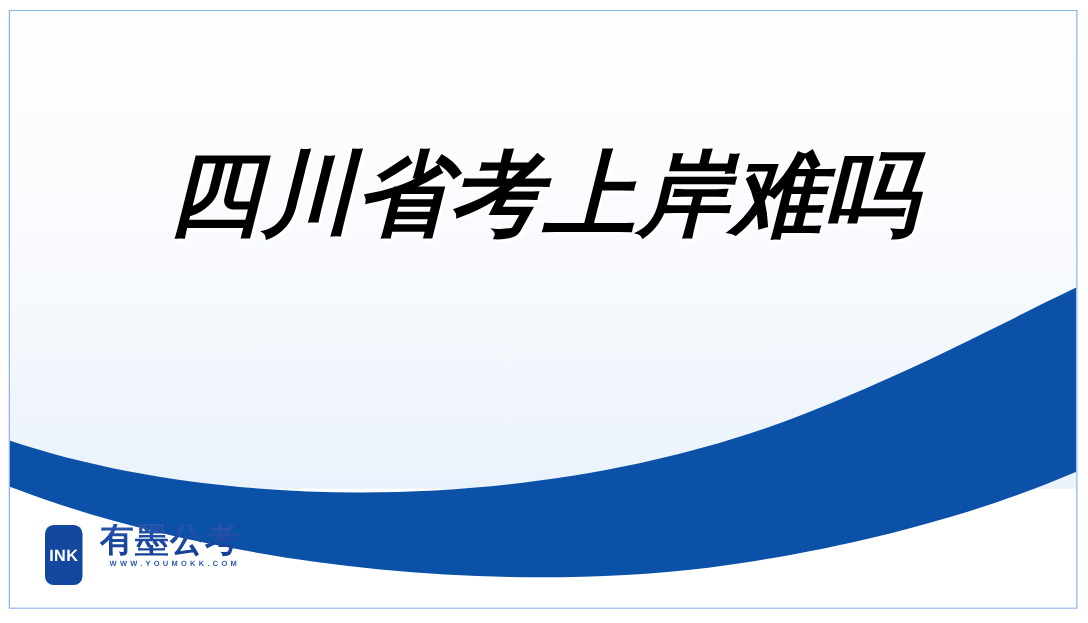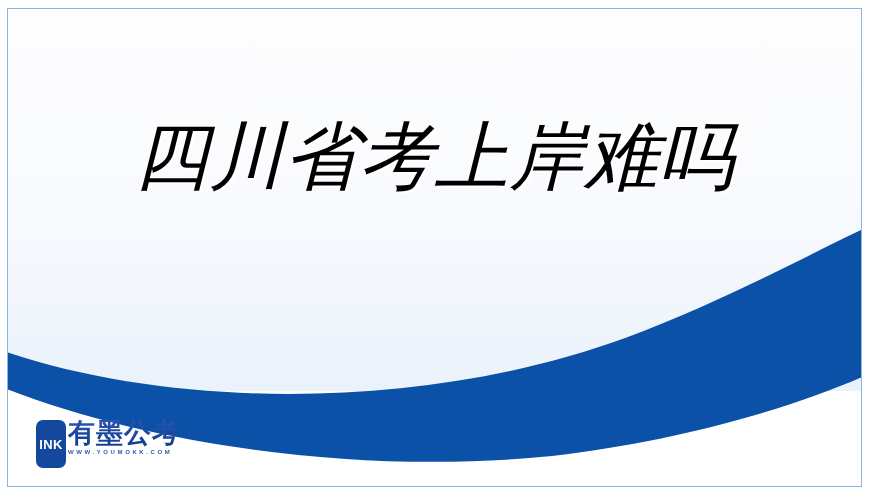--- a/index.html
+++ b/index.html
@@ -70,21 +70,21 @@
     width: 100%;
     height: 310px;
     display: flex;
     align-items: center;
     justify-content: center;
     pointer-events: none;
   }
   #title {
     font-family: "Liberation Serif", "DejaVu Serif", serif;
     font-style: italic;
-    font-weight: 400;
+    font-weight: 700;
     font-size: 74px;
     line-height: 1;
     letter-spacing: 1px;
     color: #000000;
     white-space: nowrap;
     text-shadow: 2px 2px 0 #ffffff, 1px 1px 0 #f4f8fd;
     transform: translateY(-7px);
   }
 
   
@@ -105,24 +105,25 @@
     font-weight: 700;
     font-size: 13px;
     letter-spacing: 0.3px;
     display: flex;
     align-items: center;
     justify-content: center;
     flex: none;
     margin-top: 1px;
   }
   #logo-text {
-    margin-left: 2px;
+    margin-left: 14px;
     display: flex;
     flex-direction: column;
     justify-content: flex-start;
+    text-align: right;
   }
   #logo-cn {
     font-family: "DejaVu Sans", "Liberation Sans", sans-serif;
     font-weight: 700;
     font-size: 27px;
     line-height: 28px;
     letter-spacing: 1px;
     color: #1b48a0;
     background: linear-gradient(to bottom, #2b56ad 0%, #1b48a0 55%, #143d92 100%);
     -webkit-background-clip: text;

